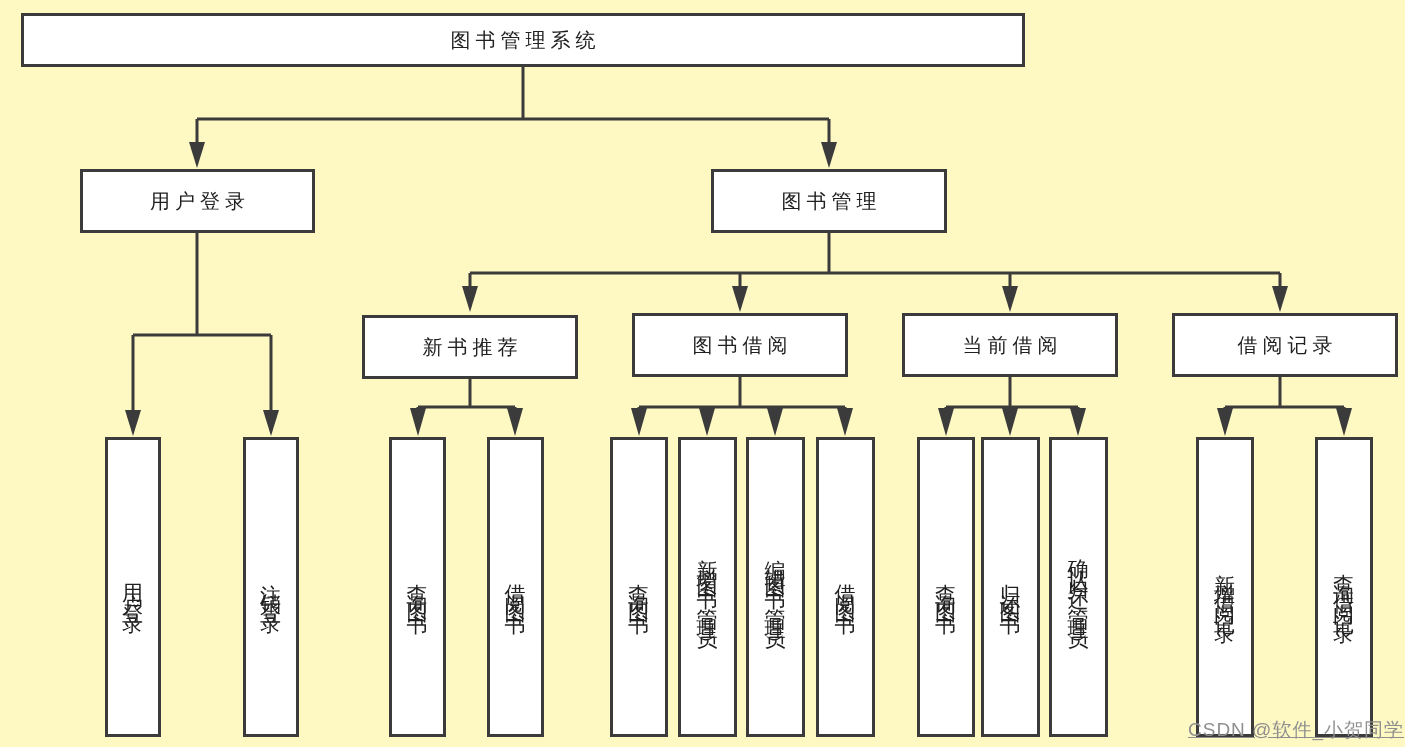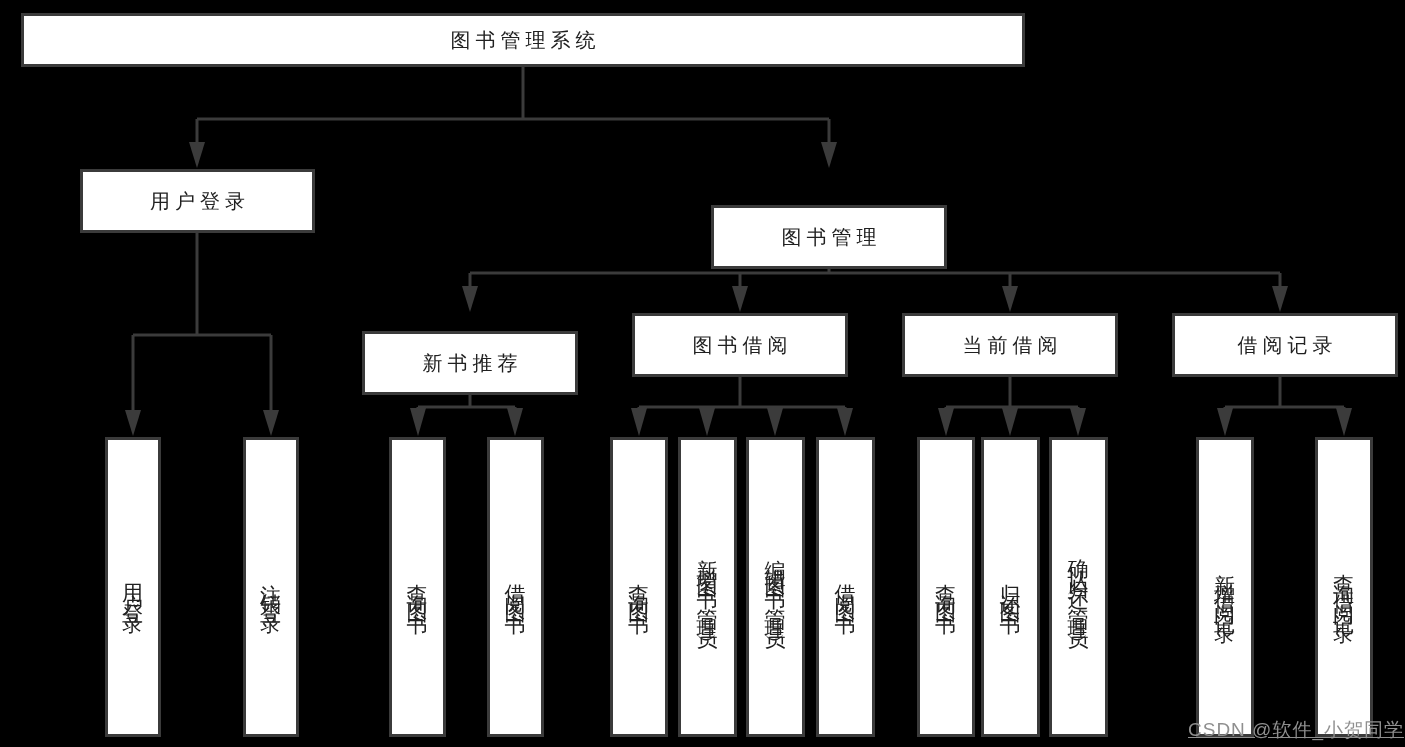--- a/index.html
+++ b/index.html
@@ -5,21 +5,21 @@
   html, body {
     margin: 0;
     padding: 0;
     background: #ffffff;
     font-family: "Liberation Sans", "DejaVu Sans", sans-serif;
   }
   #canvas {
     position: relative;
     width: 1405px;
     height: 747px;
-    background: #000000;
+    background: #fef9c3;
     overflow: hidden;
   }
   #connectors {
     position: absolute;
     left: 0;
     top: 0;
     z-index: 0;
   }
   .box {
     position: absolute;
@@ -122,25 +122,25 @@
     </g>
   </svg>
 
   <div class="box hbox" style="left:21px; top:13px; width:1004px; height:54px;">
     <span>图书管理系统</span>
   </div>
 
   <div class="box hbox" style="left:80px; top:169px; width:235px; height:64px;">
     <span>用户登录</span>
   </div>
-  <div class="box hbox" style="left:711px; top:169px; width:236px; height:64px;margin-top:36px;">
+  <div class="box hbox" style="left:711px; top:169px; width:236px; height:64px;">
     <span>图书管理</span>
   </div>
 
-  <div class="box hbox" style="left:362px; top:331px; width:216px; height:64px;">
+  <div class="box hbox" style="left:362px; top:315px; width:216px; height:64px;">
     <span>新书推荐</span>
   </div>
   <div class="box hbox" style="left:902px; top:313px; width:216px; height:64px;">
     <span>当前借阅</span>
   </div>
   <div class="box hbox" style="left:632px; top:313px; width:216px; height:64px;">
     <span>图书借阅</span>
   </div>
   <div class="box hbox" style="left:1172px; top:313px; width:226px; height:64px;">
     <span>借阅记录</span>

